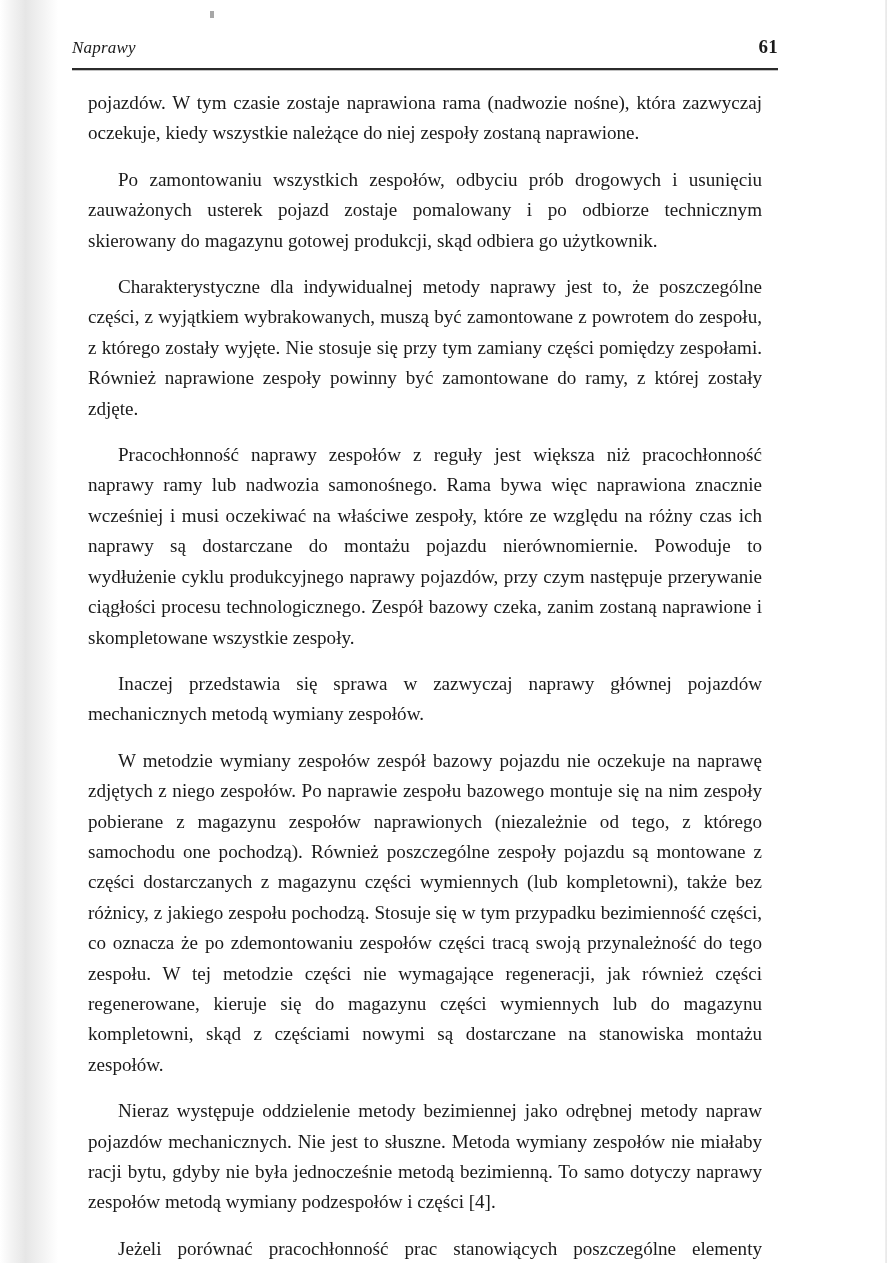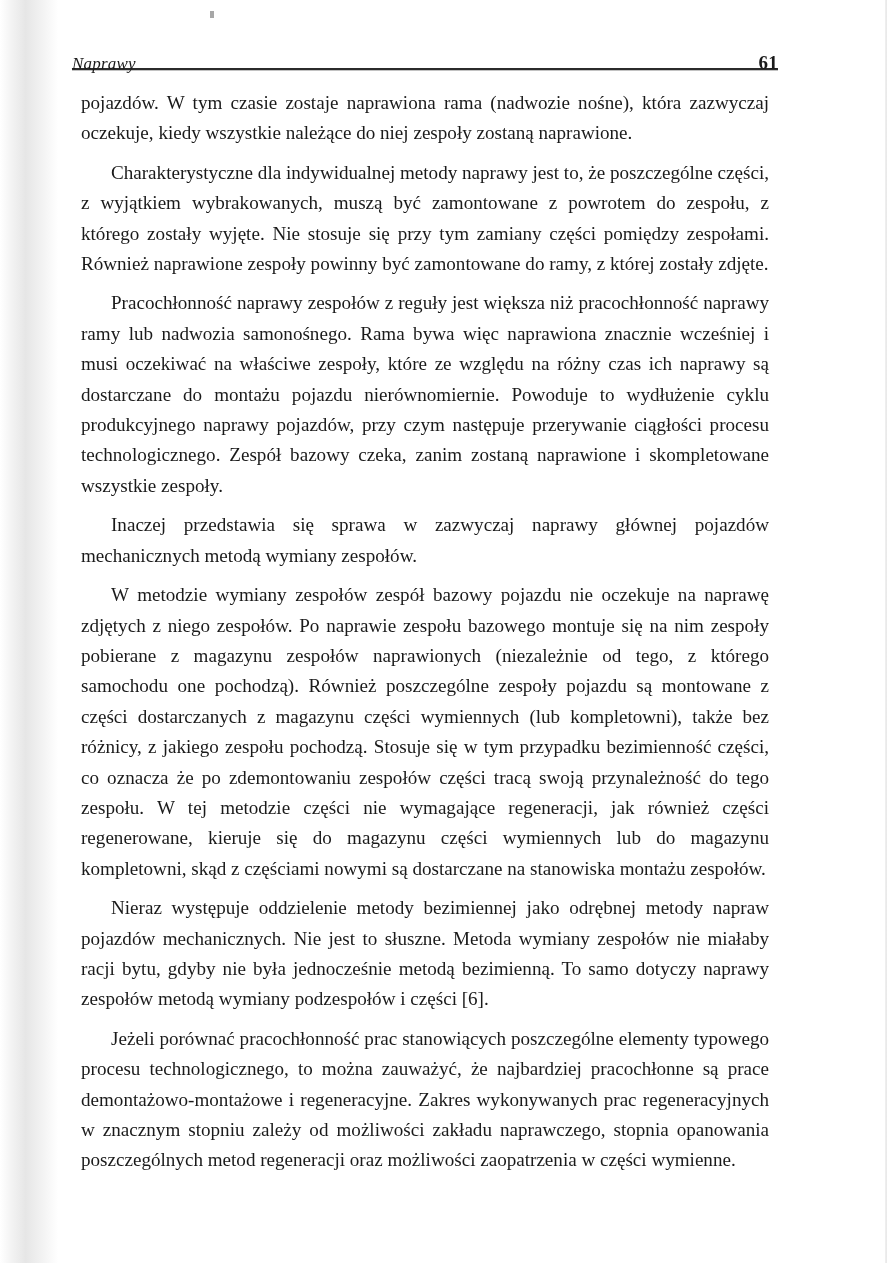--- a/index.html
+++ b/index.html
@@ -72,40 +72,39 @@
   }
   .running-head-title {
     font-style: italic;
     font-size: 17px;
     letter-spacing: .2px;
   }
   .running-head-folio {
     font-weight: bold;
     font-size: 19px;
     letter-spacing: .3px;
-    margin-top: 16px;
   }
   .head-rule {
     height: 2px;
     background: #2b2b2b;
     margin-top: 2px;
     margin-bottom: 18px;
     box-shadow: 0 1px 0 rgba(120,120,120,.45);
   }
 
   
   .body-text {
     font-size: 19.1px;
     line-height: 30.4px;
     text-align: justify;
     text-justify: inter-word;
     hyphens: manual;
   }
   .body-text p {
-    margin: 9px;
+    margin: 16px;
     text-indent: 30px;
   }
   .body-text p.no-indent {
     text-indent: 0;
   }
 </style>
 </head>
 <body>
 
 <div class="page">
@@ -117,22 +116,23 @@
   <div class="content">
 
     <div class="running-head">
       <div class="running-head-title">Naprawy</div>
       <div class="running-head-folio">61</div>
     </div>
     <div class="head-rule"></div>
 
     <div class="body-text" id="body-text">
         <p class="no-indent">pojazdów. W tym czasie zostaje naprawiona rama (nadwozie nośne), która zazwyczaj oczekuje, kiedy wszystkie należące do niej zespoły zostaną naprawione.</p>
+        <p>Po zamontowaniu wszystkich zespołów, odbyciu prób drogowych i usunięciu zauważonych usterek pojazd zostaje pomalowany i po odbiorze technicznym skierowany do magazynu gotowej produkcji, skąd odbiera go użytkownik.</p>
         <p>Charakterystyczne dla indywidualnej metody naprawy jest to, że poszczególne części, z wyjątkiem wybrakowanych, muszą być zamontowane z powrotem do zespołu, z którego zostały wyjęte. Nie stosuje się przy tym zamiany części pomiędzy zespołami. Również naprawione zespoły powinny być zamontowane do ramy, z której zostały zdjęte.</p>
         <p>Pracochłonność naprawy zespołów z reguły jest większa niż pracochłonność naprawy ramy lub nadwozia samonośnego. Rama bywa więc naprawiona znacznie wcześniej i musi oczekiwać na właściwe zespoły, które ze względu na różny czas ich naprawy są dostarczane do montażu pojazdu nierównomiernie. Powoduje to wydłużenie cyklu produkcyjnego naprawy pojazdów, przy czym następuje przerywanie ciągłości procesu technologicznego. Zespół bazowy czeka, zanim zostaną naprawione i skompletowane wszystkie zespoły.</p>
         <p>Inaczej przedstawia się sprawa w zazwyczaj naprawy głównej pojazdów mechanicznych metodą wymiany zespołów.</p>
         <p>W metodzie wymiany zespołów zespół bazowy pojazdu nie oczekuje na naprawę zdjętych z niego zespołów. Po naprawie zespołu bazowego montuje się na nim zespoły pobierane z magazynu zespołów naprawionych (niezależnie od tego, z którego samochodu one pochodzą). Również poszczególne zespoły pojazdu są montowane z części dostarczanych z magazynu części wymiennych (lub kompletowni), także bez różnicy, z jakiego zespołu pochodzą. Stosuje się w tym przypadku bezimienność części, co oznacza że po zdemontowaniu zespołów części tracą swoją przynależność do tego zespołu. W tej metodzie części nie wymagające regeneracji, jak również części regenerowane, kieruje się do magazynu części wymiennych lub do magazynu kompletowni, skąd z częściami nowymi są dostarczane na stanowiska montażu zespołów.</p>
-        <p>Nieraz występuje oddzielenie metody bezimiennej jako odrębnej metody napraw pojazdów mechanicznych. Nie jest to słuszne. Metoda wymiany zespołów nie miałaby racji bytu, gdyby nie była jednocześnie metodą bezimienną. To samo dotyczy naprawy zespołów metodą wymiany podzespołów i części [6].</p>
+        <p>Nieraz występuje oddzielenie metody bezimiennej jako odrębnej metody napraw pojazdów mechanicznych. Nie jest to słuszne. Metoda wymiany zespołów nie miałaby racji bytu, gdyby nie była jednocześnie metodą bezimienną. To samo dotyczy naprawy zespołów metodą wymiany podzespołów i części [4].</p>
         <p>Jeżeli porównać pracochłonność prac stanowiących poszczególne elementy typowego procesu technologicznego, to można zauważyć, że najbardziej pracochłonne są prace demontażowo-montażowe i regeneracyjne. Zakres wykonywanych prac regeneracyjnych w znacznym stopniu zależy od możliwości zakładu naprawczego, stopnia opanowania poszczególnych metod regeneracji oraz możliwości zaopatrzenia w części wymienne.</p>
       </div>
 
   </div>
 </div>
 
 </body></html>

